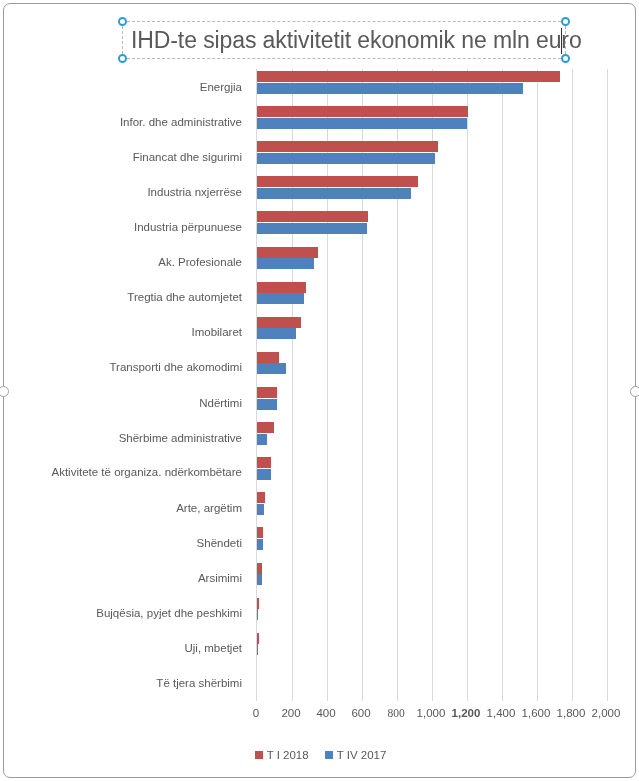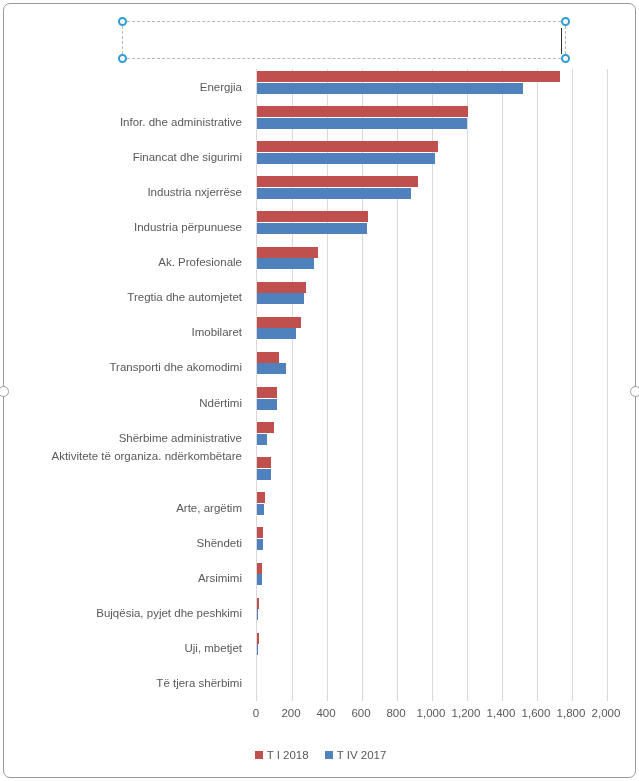--- a/index.html
+++ b/index.html
@@ -175,41 +175,42 @@
 </style>
 </head>
 <body>
 
 <div id="chart-object">
 
   <div class="obj-handle left"></div>
   <div class="obj-handle right"></div>
 
   <div id="title-box">
+    <span id="title-text">IHD-te sipas aktivitetit ekonomik ne mln euro</span>
     <span id="title-caret"></span>
     <span class="title-handle tl"></span>
     <span class="title-handle tr"></span>
     <span class="title-handle bl"></span>
     <span class="title-handle br"></span>
   </div>
 
   <div id="chart-area">
     <div id="cat-labels">
         <div class="cat-label" style="top: 22.5556px;">Energjia</div>
         <div class="cat-label" style="top: 57.6667px;">Infor. dhe administrative</div>
         <div class="cat-label" style="top: 92.7778px;">Financat dhe sigurimi</div>
         <div class="cat-label" style="top: 127.889px;">Industria nxjerrëse</div>
         <div class="cat-label" style="top: 163px;">Industria përpunuese</div>
         <div class="cat-label" style="top: 198.111px;">Ak. Profesionale</div>
         <div class="cat-label" style="top: 233.222px;">Tregtia  dhe automjetet</div>
         <div class="cat-label" style="top: 268.333px; padding-left: 24px;">Imobilaret</div>
         <div class="cat-label" style="top: 303.444px;">Transporti dhe akomodimi</div>
         <div class="cat-label" style="top: 338.556px;">Ndërtimi</div>
         <div class="cat-label" style="top: 373.667px; text-align: right;">Shërbime administrative</div>
-        <div class="cat-label" style="top: 392px; text-align: center;">Aktivitete të organiza. ndërkombëtare</div>
+        <div class="cat-label" style="top: 408px; text-align: center;">Aktivitete të organiza. ndërkombëtare</div>
         <div class="cat-label" style="top: 443.889px; margin-left: 12px;">Arte, argëtim</div>
         <div class="cat-label" style="top: 479px;">Shëndeti</div>
         <div class="cat-label" style="top: 514.111px;">Arsimimi</div>
         <div class="cat-label" style="top: 549.222px;">Bujqësia, pyjet dhe peshkimi</div>
         <div class="cat-label" style="top: 584.333px;">Uji, mbetjet</div>
         <div class="cat-label" style="top: 619.444px;">Të tjera shërbimi</div>
       </div>
     <div id="plot">
         <div class="gridline" style="left: 35px;"></div>
         <div class="gridline" style="left: 70px;"></div>
@@ -258,23 +259,23 @@
         <div class="bar s0" title="T I 2018 — Të tjera shërbimi: 0" style="width: 0px; left: 0px; top: 598.889px; background: rgb(192, 80, 77);"></div>
         <div class="bar s1" title="T IV 2017 — Të tjera shërbimi: 0" style="width: 0px; left: 0px; top: 610.389px; background: rgb(79, 129, 189);"></div>
       </div>
   </div>
 
   <div id="x-axis">
       <div class="xtick" style="left: 0px;">0</div>
       <div class="xtick" style="left: 35px;">200</div>
       <div class="xtick" style="left: 70px;">400</div>
       <div class="xtick" style="left: 105px;">600</div>
-      <div class="xtick" style="left: 140px;">800</div>
+      <div class="xtick" style="left: 140px; font-family: Liberation Serif, serif;">800</div>
       <div class="xtick" style="left: 175px;">1,000</div>
-      <div class="xtick" style="left: 210px;">1,200</div>
+      <div class="xtick" style="left: 210px; font-weight: bold;">1,200</div>
       <div class="xtick" style="left: 245px;">1,400</div>
       <div class="xtick" style="left: 280px;">1,600</div>
       <div class="xtick" style="left: 315px;">1,800</div>
       <div class="xtick" style="left: 350px;">2,000</div>
     </div>
 
   <div id="legend">
       <div class="legend-item">
         <span class="legend-swatch" style="background: rgb(192, 80, 77);"></span>
         <span class="legend-label">T I 2018</span>

